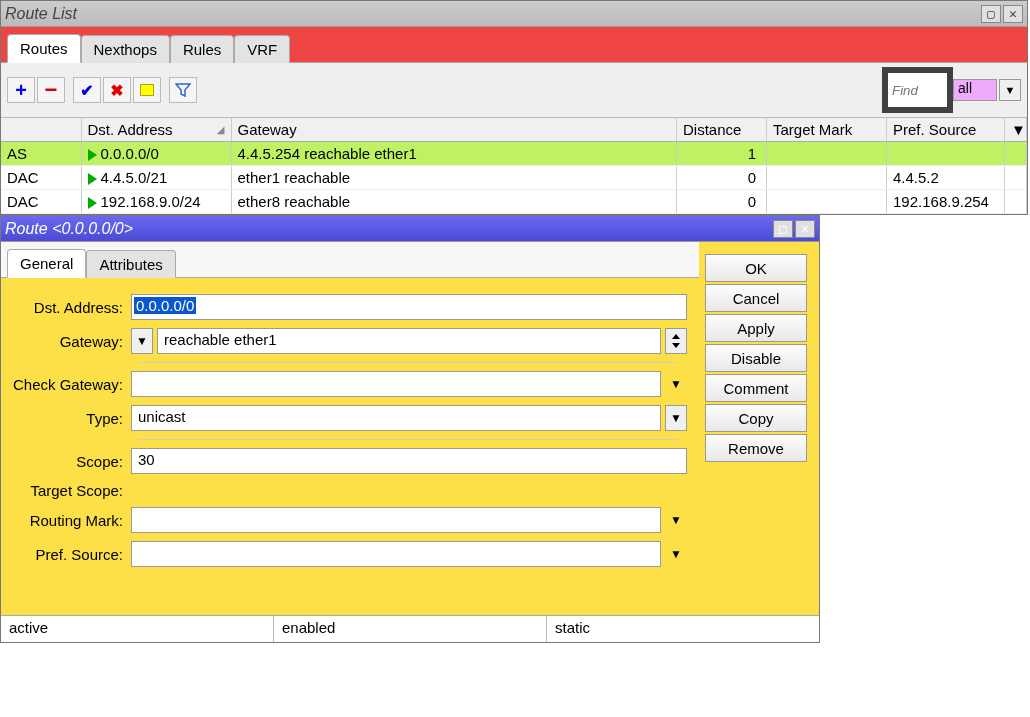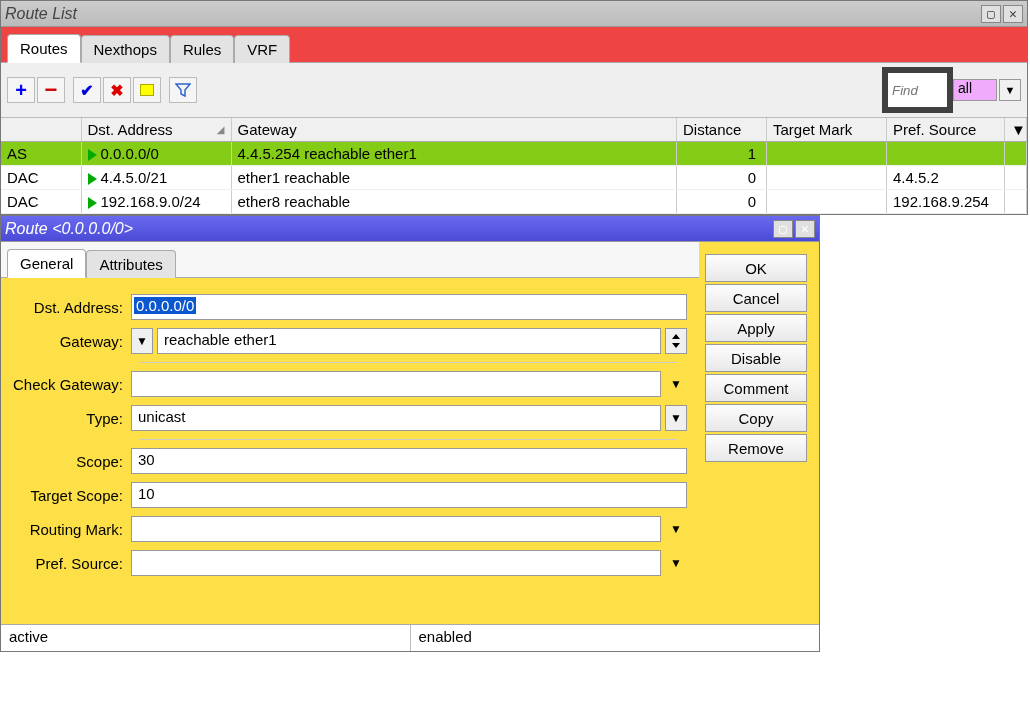--- a/index.html
+++ b/index.html
@@ -124,21 +124,21 @@
     font-size: 15px;
     white-space: nowrap;
     overflow: hidden;
   }
   .grid th {
     background: #f0f0f0;
     border-bottom: 1px solid #aaa;
     font-weight: normal;
   }
   .grid td { border-bottom: 1px solid #eee; }
-  .grid tr.selected td { background: #84cc16; }
+  .grid tr.selected td { background: #bef264; }
   .grid .num { text-align: right; padding-right: 10px; }
 
   .play-icon {
     display: inline-block;
     width: 0; height: 0;
     border-top: 6px solid transparent;
     border-bottom: 6px solid transparent;
     border-left: 9px solid #0a0;
     vertical-align: middle;
     margin-right: 4px;
@@ -406,23 +406,20 @@
 
         <div class="form-row">
           <label>Scope:</label>
           <div class="field">
             <div class="text-in">30</div>
           </div>
         </div>
 
         <div class="form-row">
           <label>Target Scope:</label>
-          <div class="field">
-            <div class="text-in">10</div>
-          </div>
         </div>
 
         <div class="form-row">
           <label>Routing Mark:</label>
           <div class="field">
             <div class="text-in"></div>
             <div class="side-btn" style="border:none;background:none;">
                 <span>▼</span>
               </div>
           </div>
@@ -449,14 +446,15 @@
       <button>Disable</button>
       <button>Comment</button>
       <button>Copy</button>
       <button>Remove</button>
     </div>
   </div>
 
   <div class="status-row">
     <div class="status-cell">active</div>
     <div class="status-cell">enabled</div>
+    <div class="status-cell">static</div>
   </div>
 </div>
 
 </body></html>

